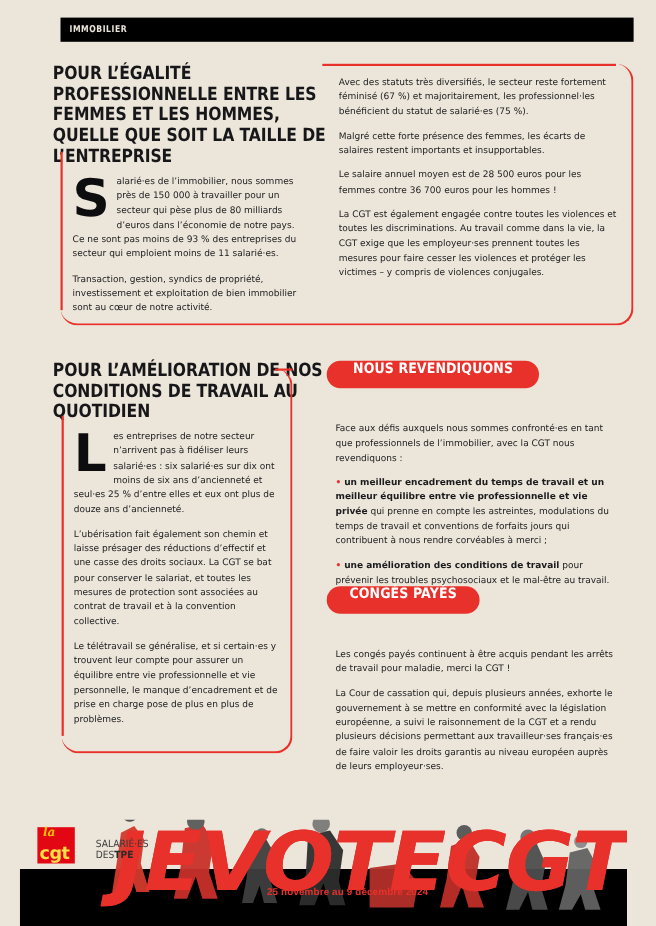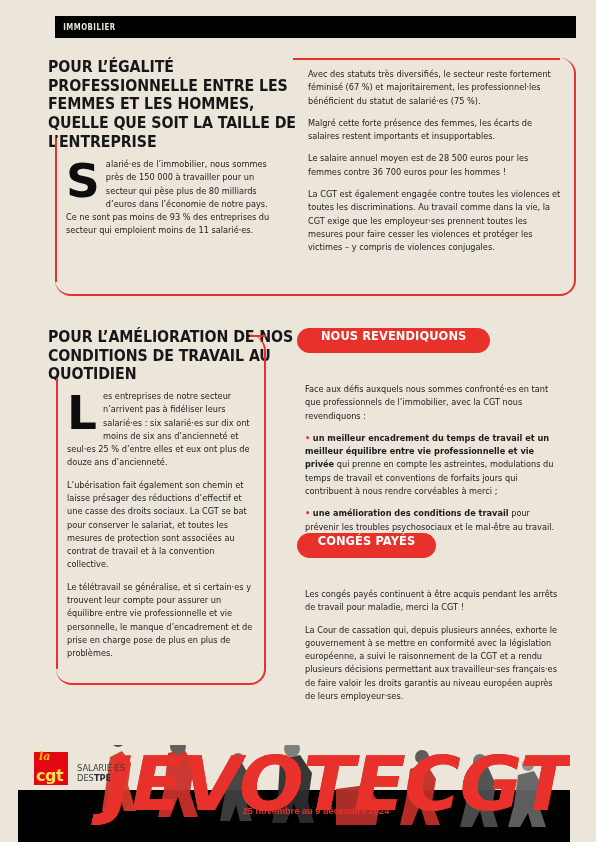--- a/index.html
+++ b/index.html
@@ -233,21 +233,21 @@
     text-shadow: 0 0 0 #e8312a;
   }
 
   
   .logo {
     position: absolute;
     left: 16px;
     top: 752px;
     display: flex;
     align-items: flex-end;
-    gap: 9px;
+    gap: 19px;
   }
   .logo-mark {
     position: relative;
     width: 34px;
     height: 33px;
     background: #e30613;
   }
   .logo-la {
     position: absolute;
     left: 5px;
@@ -305,20 +305,21 @@
   </div>
 
   <h1 class="headline" id="headline-1">POUR L’ÉGALITÉ PROFESSIONNELLE ENTRE LES FEMMES ET LES HOMMES, QUELLE QUE SOIT LA TAILLE DE L’ENTREPRISE</h1>
 
   <div class="red-frame" id="frame-1"></div>
   <div id="frame-1-left"></div>
   <div id="frame-1-top"></div>
 
   <div class="body-col" id="col-left-1">
     <p class="dropcap-para">Salarié·es de l’immobilier, nous sommes près de 150 000 à travailler pour un secteur qui pèse plus de 80 milliards d’euros dans l’économie de notre pays. Ce ne sont pas moins de 93 % des entreprises du secteur qui emploient moins de 11 salarié·es.</p>
+    <p>Transaction, gestion, syndics de propriété, investissement et exploitation de bien immobilier sont au cœur de notre activité.</p>
   </div>
 
   <div class="body-col" id="col-right-1">
     <p>Avec des statuts très diversifiés, le secteur reste fortement féminisé (67 %) et majoritairement, les professionnel·les bénéficient du statut de salarié·es (75 %).</p>
     <p>Malgré cette forte présence des femmes, les écarts de salaires restent importants et insupportables.</p>
     <p>Le salaire annuel moyen est de 28 500 euros pour les femmes contre 36 700 euros pour les hommes !</p>
     <p>La CGT est également engagée contre toutes les violences et toutes les discriminations. Au travail comme dans la vie, la CGT exige que les employeur·ses prennent toutes les mesures pour faire cesser les violences et protéger les victimes – y compris de violences conjugales.</p>
   </div>
 
   <h2 class="headline" id="headline-2">POUR L’AMÉLIORATION DE NOS CONDITIONS DE TRAVAIL AU QUOTIDIEN</h2>

